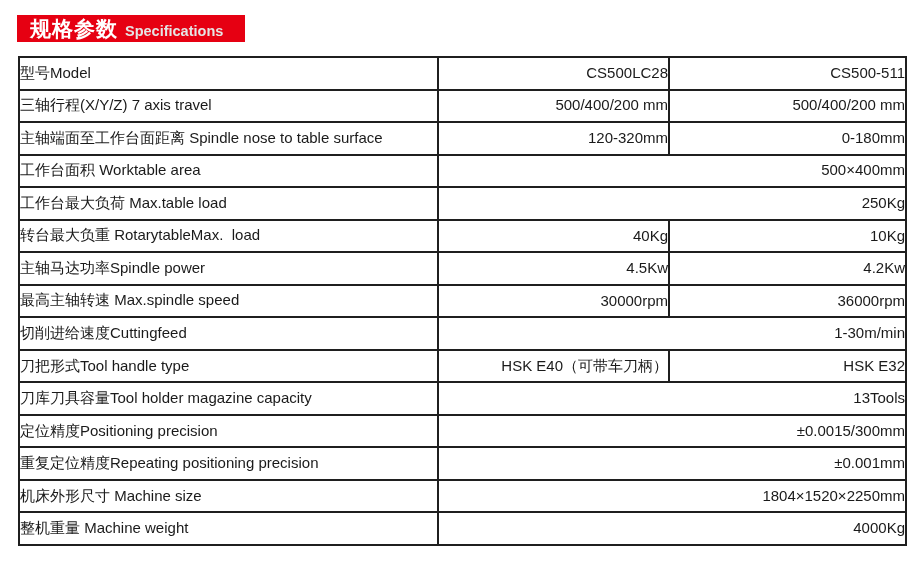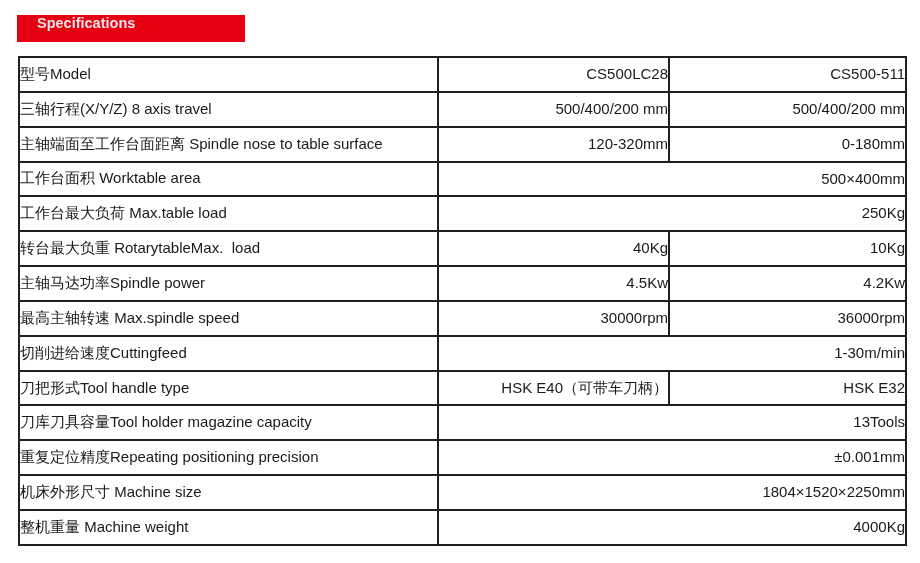--- a/index.html
+++ b/index.html
@@ -68,38 +68,39 @@
     white-space: pre-line;
     line-height: 1.25;
   }
   tr.row { height: 24px; }
   tr.tall { height: 40px; }
 </style>
 </head>
 <body>
 
 <div class="banner">
+  <span class="zh">规格参数</span>
   <span class="en">Specifications</span>
 </div>
 
 <div class="table-wrap">
   <table class="spec">
     <colgroup>
       <col style="width:419px">
       <col style="width:231px">
       <col style="width:237px">
     </colgroup>
     <tbody>
         <tr class="row">
           <td class="label">型号Model</td>
           <td class="val">CS500LC28</td>
           <td class="val">CS500-511</td>
         </tr>
         <tr class="row">
-          <td class="label">三轴行程(X/Y/Z) 8 axis travel</td>
+          <td class="label">三轴行程(X/Y/Z) 7 axis travel</td>
           <td class="val">500/400/200 mm</td>
           <td class="val">500/400/200 mm</td>
         </tr>
         <tr class="row">
           <td class="label">主轴端面至工作台面距离 Spindle nose to table surface</td>
           <td class="val">120-320mm</td>
           <td class="val">0-180mm</td>
         </tr>
         <tr class="row">
           <td class="label">工作台面积 Worktable area</td>
@@ -131,20 +132,24 @@
         <tr class="row">
           <td class="label">刀把形式Tool handle type</td>
           <td class="val">HSK E40（可带车刀柄）</td>
           <td class="val">HSK E32</td>
         </tr>
         <tr class="row">
           <td class="label">刀库刀具容量Tool holder magazine capacity</td>
           <td class="val" colspan="2">13Tools</td>
         </tr>
         <tr class="row">
+          <td class="label">定位精度Positioning precision</td>
+          <td class="val" colspan="2">±0.0015/300mm</td>
+        </tr>
+        <tr class="row">
           <td class="label">重复定位精度Repeating positioning precision</td>
           <td class="val" colspan="2">±0.001mm</td>
         </tr>
         <tr class="row">
           <td class="label">机床外形尺寸 Machine size</td>
           <td class="val" colspan="2">1804×1520×2250mm</td>
         </tr>
         <tr class="row">
           <td class="label">整机重量 Machine weight</td>
           <td class="val" colspan="2">4000Kg</td>

